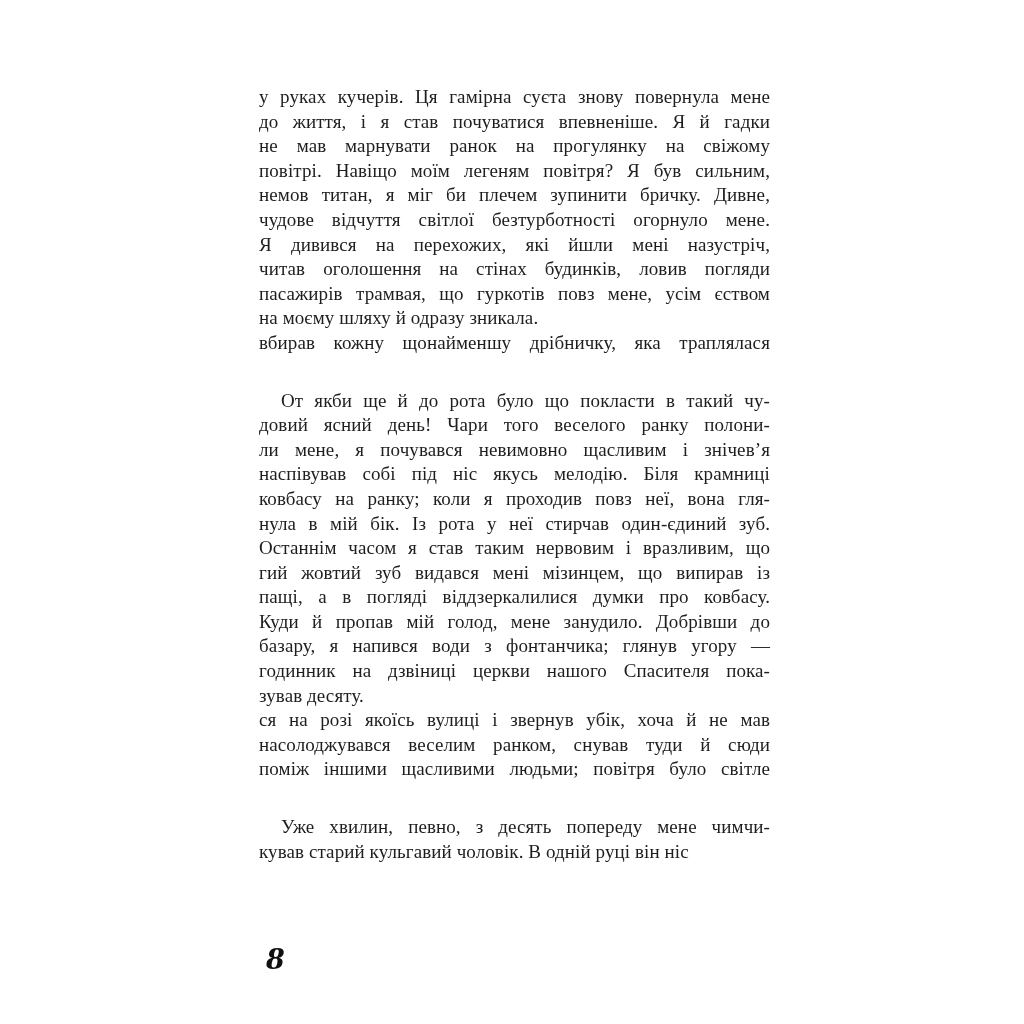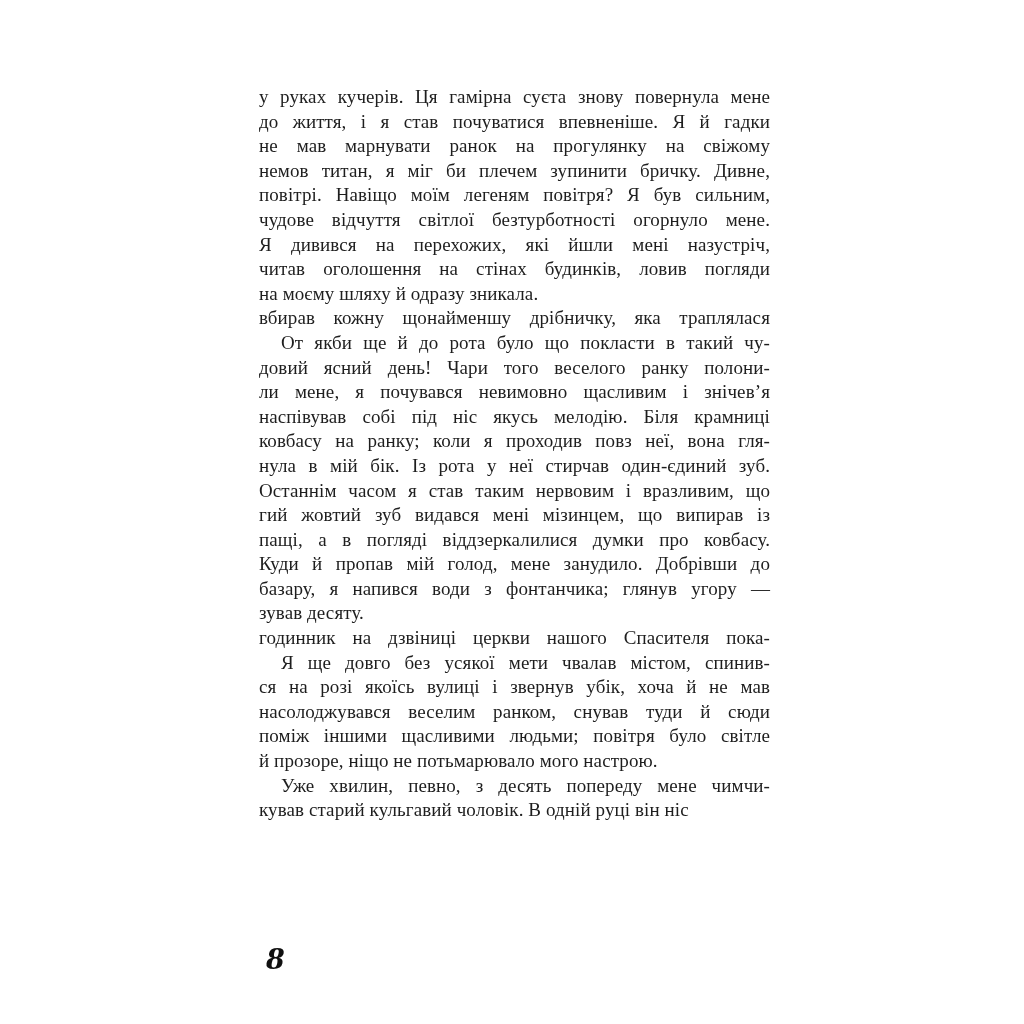--- a/index.html
+++ b/index.html
@@ -29,62 +29,62 @@
   .line {
     text-align: justify;
     text-align-last: justify;
     white-space: nowrap;
   }
   .line.para-end {
     text-align-last: left;
   }
   .line.indent {
     text-indent: 22px;
+    margin-top: 33px;
   }
   .page-number {
     position: absolute;
     left: 266px;
     top: 944px;
     font-family: "DejaVu Serif", serif;
     font-style: italic;
     font-weight: bold;
     font-size: 27px;
     color: #101010;
   }
 </style>
 </head>
 <body>
 
 <div class="page">
   <div class="text-block" id="text-block">
       <div class="line">у руках кучерів. Ця гамірна суєта знову повернула мене</div>
       <div class="line">до життя, і я став почуватися впевненіше. Я й гадки</div>
       <div class="line">не мав марнувати ранок на прогулянку на свіжому</div>
+      <div class="line">повітрі. Навіщо моїм легеням повітря? Я був сильним,</div>
       <div class="line">немов титан, я міг би плечем зупинити бричку. Дивне,</div>
-      <div class="line">повітрі. Навіщо моїм легеням повітря? Я був сильним,</div>
       <div class="line">чудове відчуття світлої безтурботності огорнуло мене.</div>
       <div class="line">Я дивився на перехожих, які йшли мені назустріч,</div>
       <div class="line">читав оголошення на стінах будинків, ловив погляди</div>
+      <div class="line">пасажирів трамвая, що гуркотів повз мене, усім єством</div>
       <div class="line para-end">на моєму шляху й одразу зникала.</div>
       <div class="line">вбирав кожну щонайменшу дрібничку, яка траплялася</div>
       <div class="line indent">От якби ще й до рота було що покласти в такий чу-</div>
       <div class="line">довий ясний день! Чари того веселого ранку полони-</div>
       <div class="line">ли мене, я почувався невимовно щасливим і знічев’я</div>
       <div class="line">наспівував собі під ніс якусь мелодію. Біля крамниці</div>
       <div class="line">ковбасу на ранку; коли я проходив повз неї, вона гля-</div>
       <div class="line">нула в мій бік. Із рота у неї стирчав один-єдиний зуб.</div>
       <div class="line">Останнім часом я став таким нервовим і вразливим, що</div>
       <div class="line">гий жовтий зуб видався мені мізинцем, що випирав із</div>
       <div class="line">пащі, а в погляді віддзеркалилися думки про ковбасу.</div>
       <div class="line">Куди й пропав мій голод, мене занудило. Добрівши до</div>
       <div class="line">базару, я напився води з фонтанчика; глянув угору —</div>
+      <div class="line">годинник на дзвіниці церкви нашого Спасителя пока-</div>
       <div class="line para-end">зував десяту.</div>
-      <div class="line">годинник на дзвіниці церкви нашого Спасителя пока-</div>
-      <div class="line indent">Я ще довго без усякої мети чвалав містом, спинив-</div>
       <div class="line">ся на розі якоїсь вулиці і звернув убік, хоча й не мав</div>
       <div class="line">насолоджувався веселим ранком, снував туди й сюди</div>
       <div class="line">поміж іншими щасливими людьми; повітря було світле</div>
-      <div class="line para-end">й прозоре, ніщо не потьмарювало мого настрою.</div>
       <div class="line indent">Уже хвилин, певно, з десять попереду мене чимчи-</div>
       <div class="line para-end">кував старий кульгавий чоловік. В одній руці він ніс</div>
     </div>
   <div class="page-number">8</div>
 </div>
 
 </body></html>

